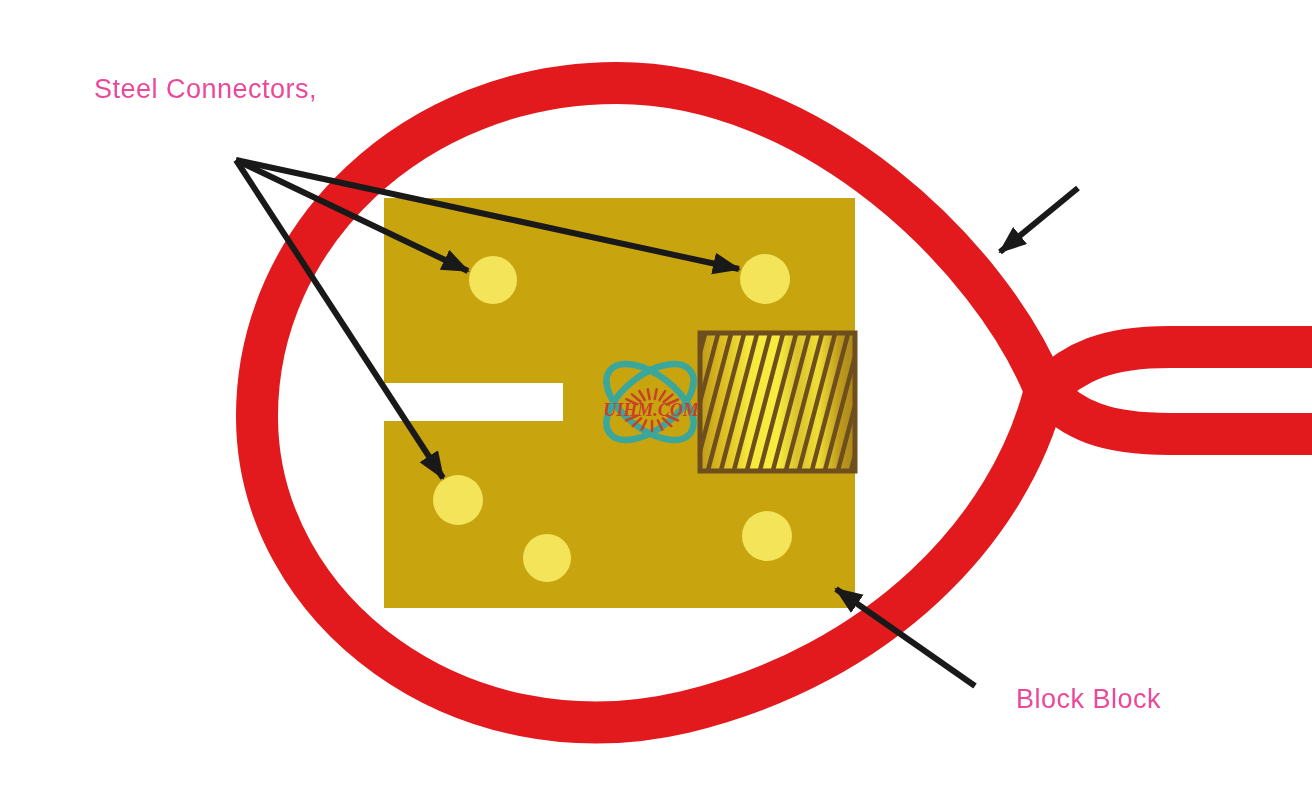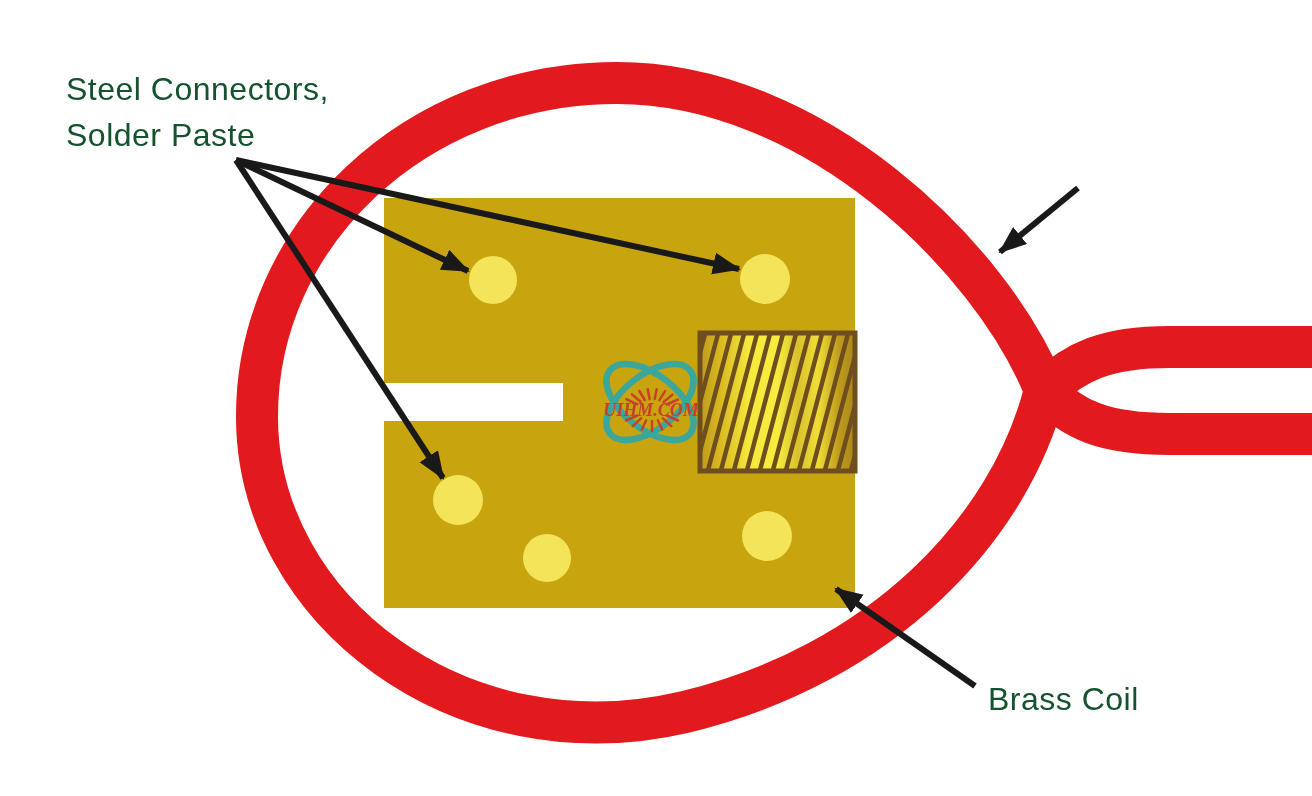--- a/index.html
+++ b/index.html
@@ -15,25 +15,26 @@
     background: #ffffff;
     overflow: hidden;
   }
   #diagram-svg {
     position: absolute;
     left: 0;
     top: 0;
   }
   .diagram-label {
     position: absolute;
-    color: #14532d;
-    font-size: 32px;
+    color: #ec4899;
+    font-size: 27px;
     line-height: 46px;
     white-space: nowrap;
     letter-spacing: 0.5px;
+    margin-left: 28px;
   }
   #label-steel { left: 66px; top: 66px; }
   #label-induction { left: 1020px; top: 132px; }
   #label-brass { left: 988px; top: 676px; }
 </style>
 </head>
 <body>
 
 <div id="stage">
 
@@ -128,19 +129,18 @@
       <line x1="236" y1="160" x2="468" y2="271" marker-end="url(#arrowHead)"></line>
       <line x1="236" y1="160" x2="739" y2="269" marker-end="url(#arrowHead)"></line>
       <line x1="236" y1="160" x2="443" y2="478" marker-end="url(#arrowHead)"></line>
       <line x1="1078" y1="188" x2="1000" y2="252" marker-end="url(#arrowHead)"></line>
       <line x1="975" y1="686" x2="836" y2="589" marker-end="url(#arrowHead)"></line>
     </g>
   </svg>
 
   <div id="label-steel" class="diagram-label">
     <span style="display:block">Steel Connectors,</span>
-    <span style="display:block">Solder Paste</span>
   </div>
 
 
-  <div id="label-brass" class="diagram-label">Brass Coil</div>
+  <div id="label-brass" class="diagram-label">Block Block</div>
 
 </div>
 
 </body></html>

